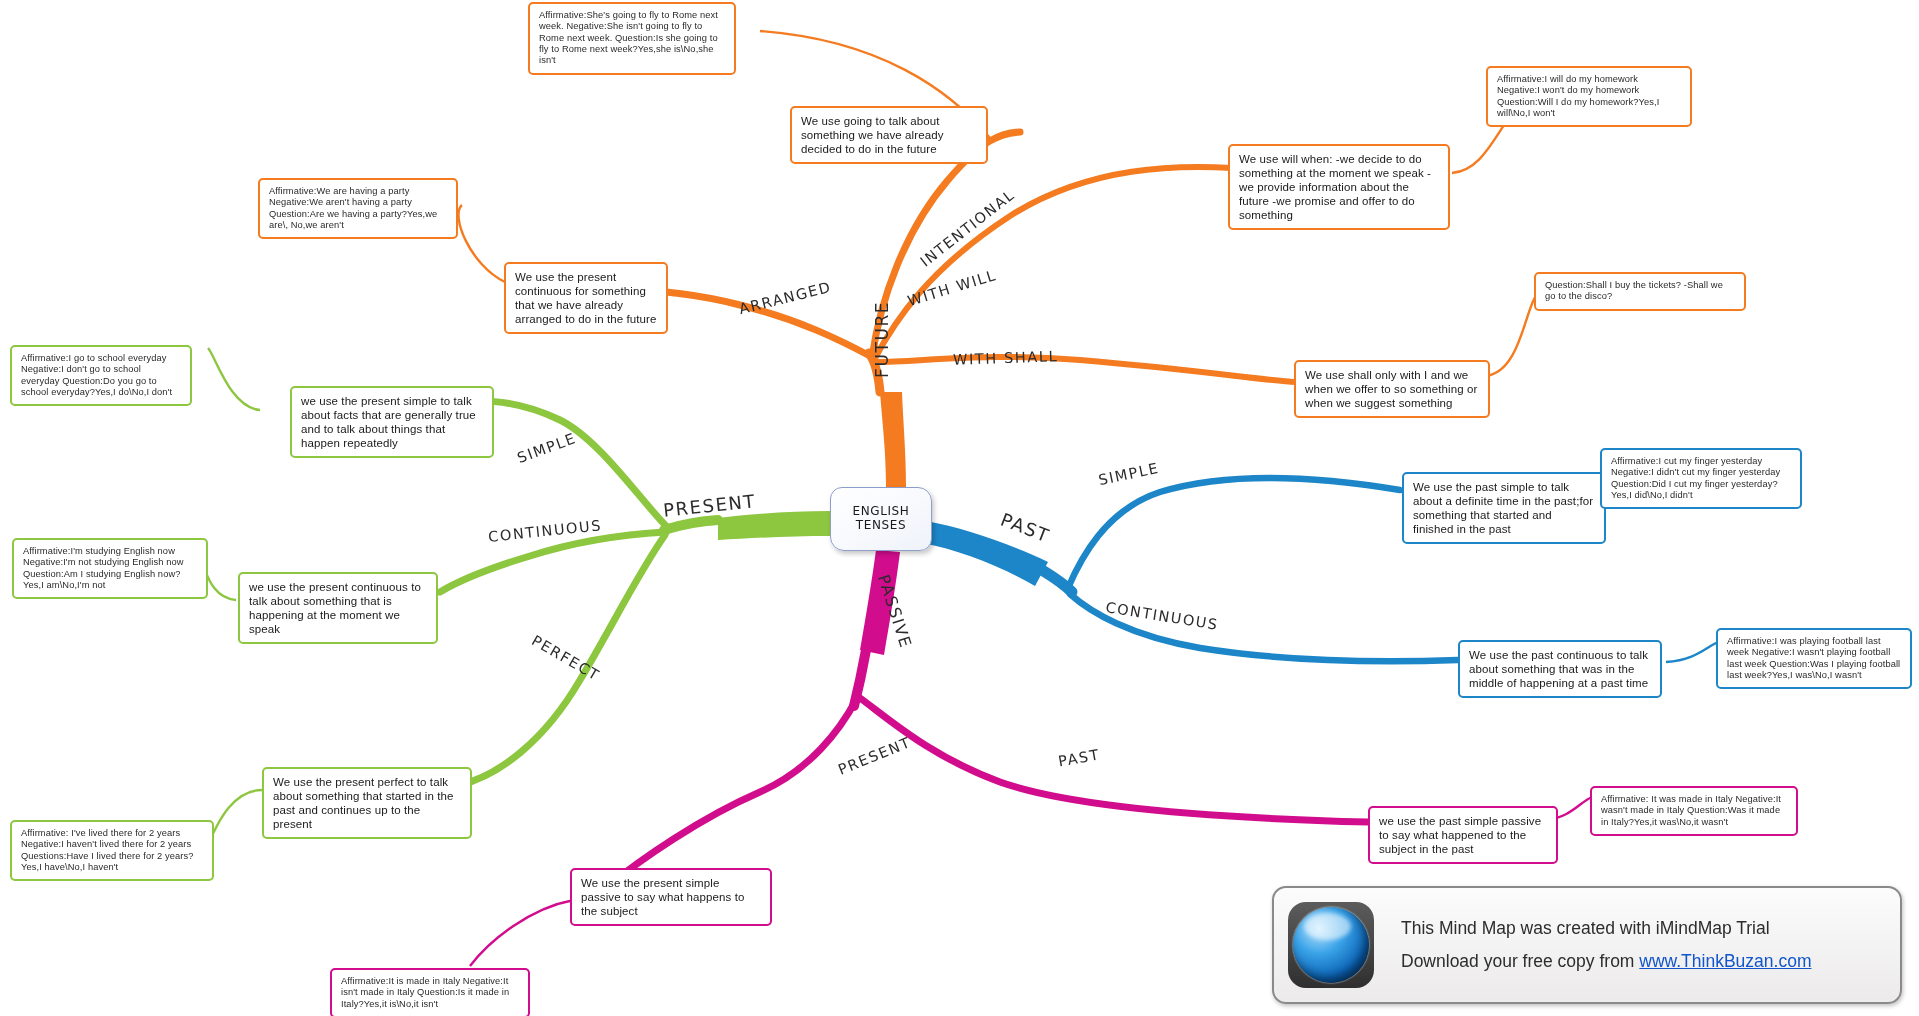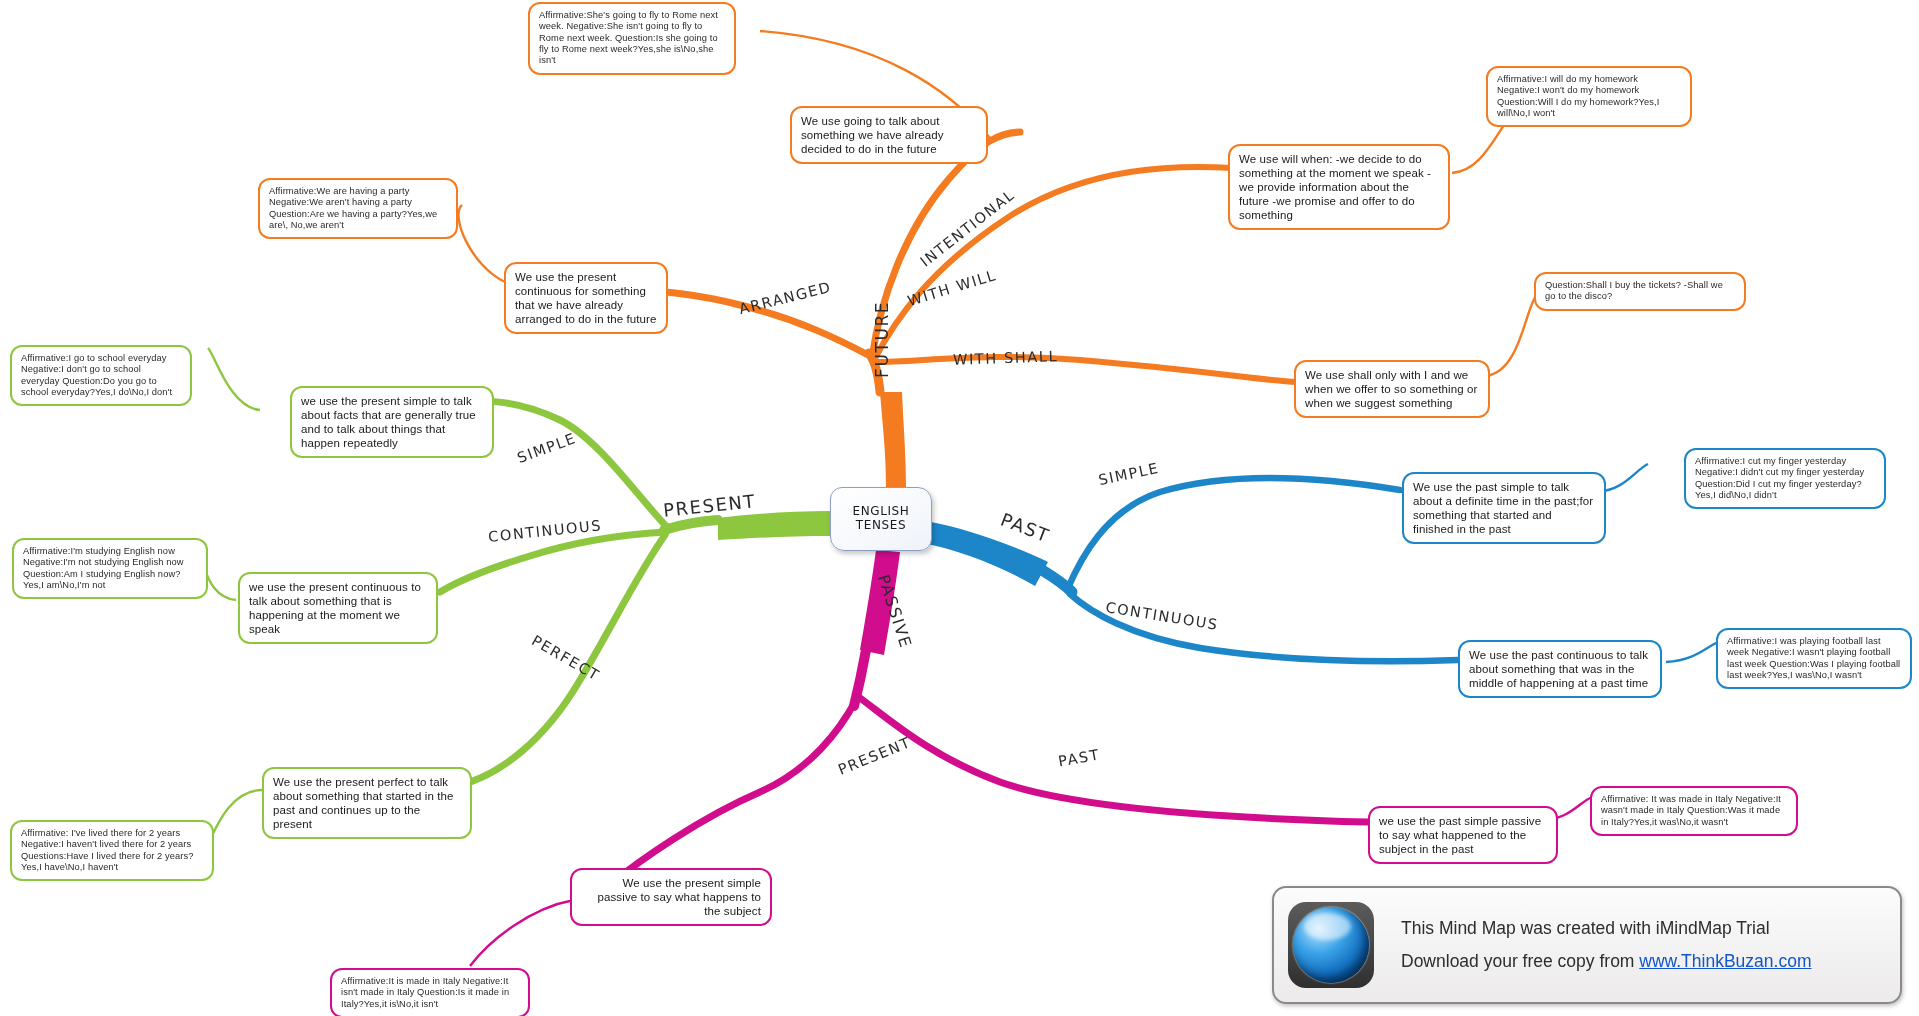--- a/index.html
+++ b/index.html
@@ -3,21 +3,21 @@
 <meta charset="utf-8">
 <style>
   html,body{margin:0;padding:0;background:#ffffff;}
   body{width:1919px;height:1016px;position:relative;overflow:hidden;
        font-family:"Liberation Sans","DejaVu Sans",sans-serif;color:#1b1b1b;}
   #canvas{position:absolute;inset:0;width:1919px;height:1016px;}
   svg#branches{position:absolute;left:0;top:0;width:1919px;height:1016px;pointer-events:none;}
 
   
   .box{position:absolute;box-sizing:border-box;background:#ffffff;
-       border:2px solid #999;border-radius:12px;padding:6px 9px;
+       border:2px solid #999;border-radius:5px;padding:6px 9px;
        line-height:1.22;letter-spacing:.1px;}
   .box.desc{font-size:11.5px;color:#1a1a1a;}
   .box.ex{font-size:9.3px;color:#2a2a2a;border-width:2px;}
   .orange{border-color:#F47B20;}
   .green{border-color:#8DC63F;}
   .blue{border-color:#1C86C8;}
   .magenta{border-color:#D10D8D;}
 
   
   #center-node{position:absolute;left:830px;top:487px;width:100px;height:62px;
@@ -143,26 +143,26 @@
   <div class="box ex green" style="left:10px;top:318px;width:182px;margin-top:27px;">Affirmative:I go to school everyday Negative:I don't go to school everyday Question:Do you go to school everyday?Yes,I do\No,I don't</div>
   <div class="box desc green" style="left:250px;top:386px;width:204px;margin-left:40px;">we use the present simple to talk about facts that are generally true and to talk about things that happen repeatedly</div>
 
   <div class="box ex green" style="left:12px;top:538px;width:196px;">Affirmative:I'm studying English now Negative:I'm not studying English now Question:Am I studying English now?Yes,I am\No,I'm not</div>
   <div class="box desc green" style="left:238px;top:572px;width:200px;">we use the present continuous to talk about something that is happening at the moment we speak</div>
 
   <div class="box ex green" style="left:10px;top:820px;width:204px;">Affirmative: I've lived there for 2 years Negative:I haven't lived there for 2 years Questions:Have I lived there for 2 years?Yes,I have\No,I haven't</div>
   <div class="box desc green" style="left:262px;top:760px;width:210px;margin-top:7px;">We use the present perfect to talk about something that started in the past and continues up to the present</div>
 
   <div class="box desc blue" style="left:1402px;top:472px;width:204px;">We use the past simple to talk about a definite time in the past;for something that started and finished in the past</div>
-  <div class="box ex blue" style="left:1684px;top:448px;width:202px;">Affirmative:I cut my finger yesterday Negative:I didn't cut my finger yesterday Question:Did I cut my finger yesterday?Yes,I did\No,I didn't</div>
+  <div class="box ex blue" style="left:1600px;top:448px;width:202px;">Affirmative:I cut my finger yesterday Negative:I didn't cut my finger yesterday Question:Did I cut my finger yesterday?Yes,I did\No,I didn't</div>
 
   <div class="box desc blue" style="left:1458px;top:640px;width:204px;">We use the past continuous to talk about something that was in the middle of happening at a past time</div>
   <div class="box ex blue" style="left:1716px;top:628px;width:196px;">Affirmative:I was playing football last week Negative:I wasn't playing football last week Question:Was I playing football last week?Yes,I was\No,I wasn't</div>
 
-  <div class="box desc magenta" style="left:570px;top:868px;width:202px;text-align:right;">We use the present simple passive to say what happens to the subject</div>
+  <div class="box desc magenta" style="left:570px;top:868px;width:202px;">We use the present simple passive to say what happens to the subject</div>
   <div class="box ex magenta" style="left:330px;top:968px;width:200px;">Affirmative:It is made in Italy        Negative:It isn't made in Italy        Question:Is it made in Italy?Yes,it is\No,it isn't</div>
 
   <div class="box desc magenta" style="left:1368px;top:806px;width:190px;">we use the past simple passive to say what happened to the subject in the past</div>
   <div class="box ex magenta" style="left:1590px;top:786px;width:208px;">Affirmative: It was made in Italy  Negative:It wasn't made in Italy       Question:Was it made in Italy?Yes,it was\No,it wasn't</div>
 
   <div id="watermark">
     <div id="wm-logo">
         <div class="orb"></div>
       </div>
     <div id="wm-text">

